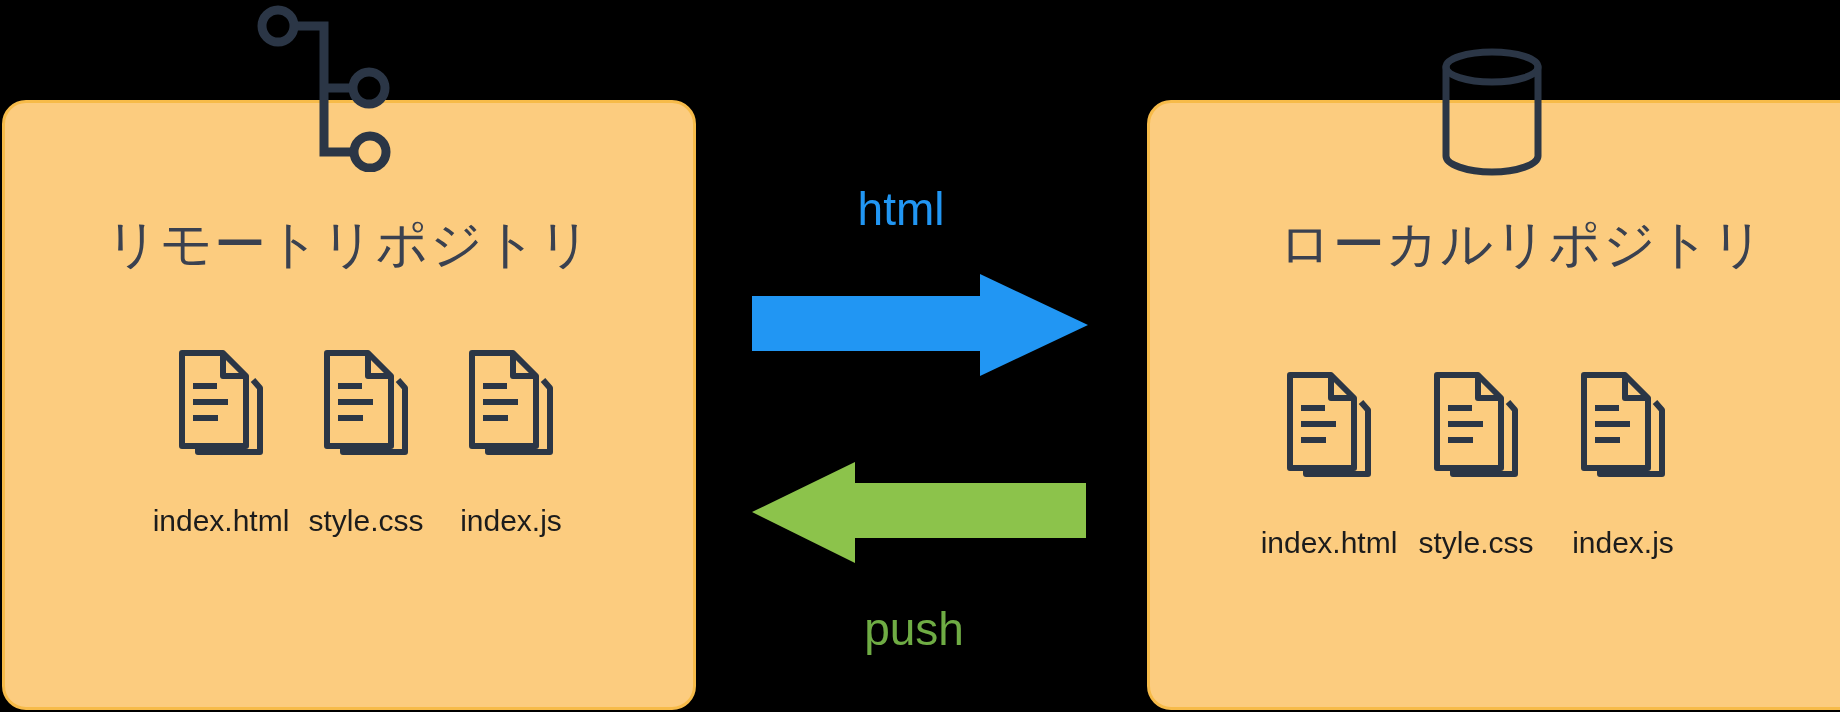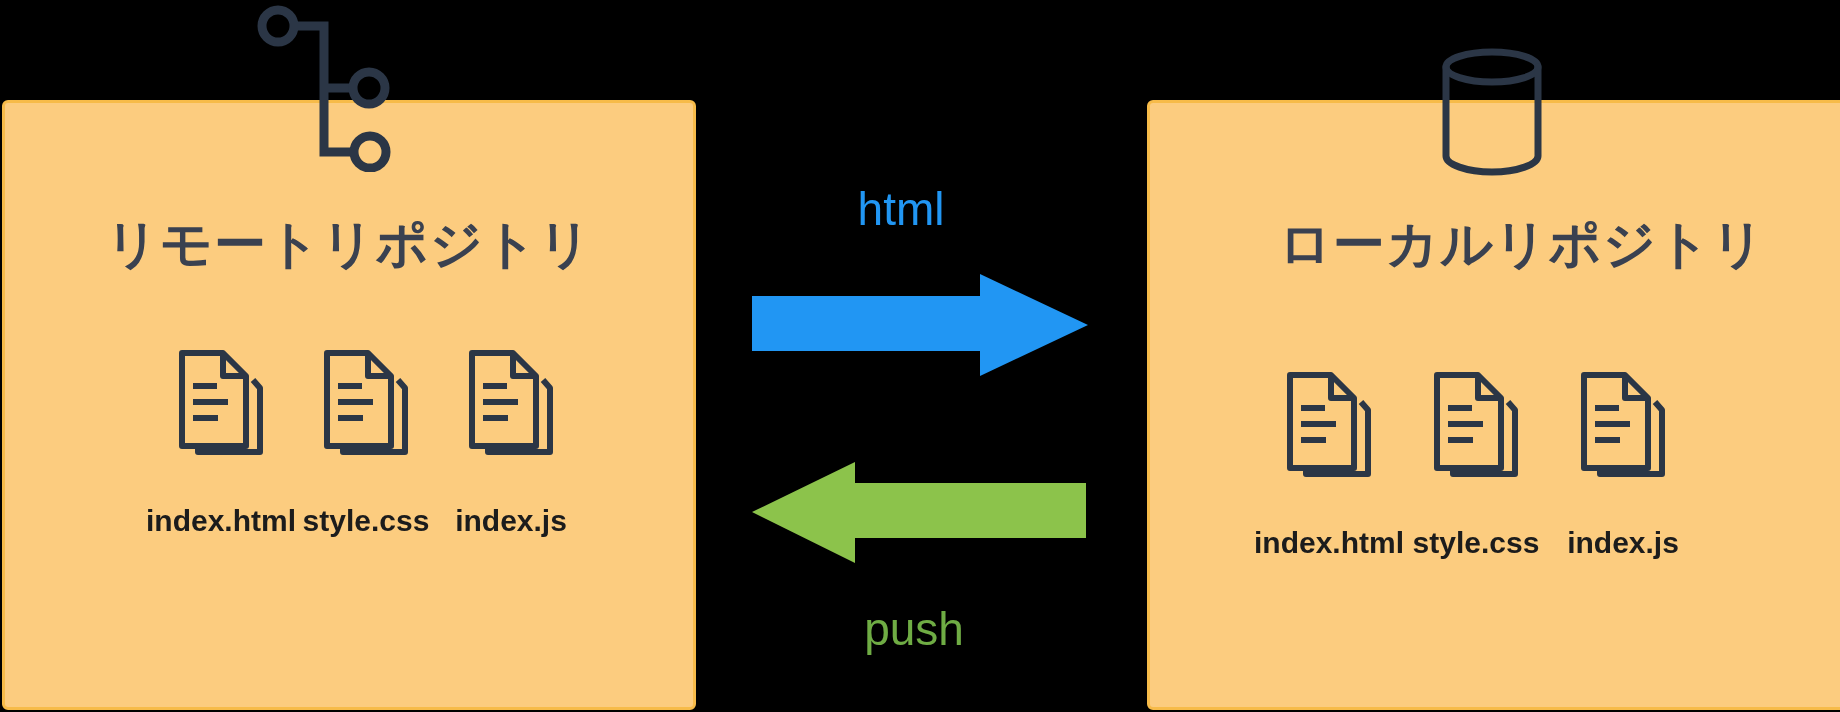--- a/index.html
+++ b/index.html
@@ -9,22 +9,21 @@
     height: 712px;
     overflow: hidden;
     font-family: "Liberation Sans", sans-serif;
   }
   .panel {
     position: absolute;
     top: 100px;
     height: 610px;
     box-sizing: border-box;
     border: 3px solid;
-    border-radius: 6px;
-    font-weight: bold;
+    border-radius: 24px;
   }
   .panel-remote { left: 2px;    width: 694px; }
   .panel-local  { left: 1147px; width: 750px; }
   .panel-title {
     position: absolute;
     top: 112px;
     left: 0;
     width: 100%;
     text-align: center;
     font-size: 52px;

